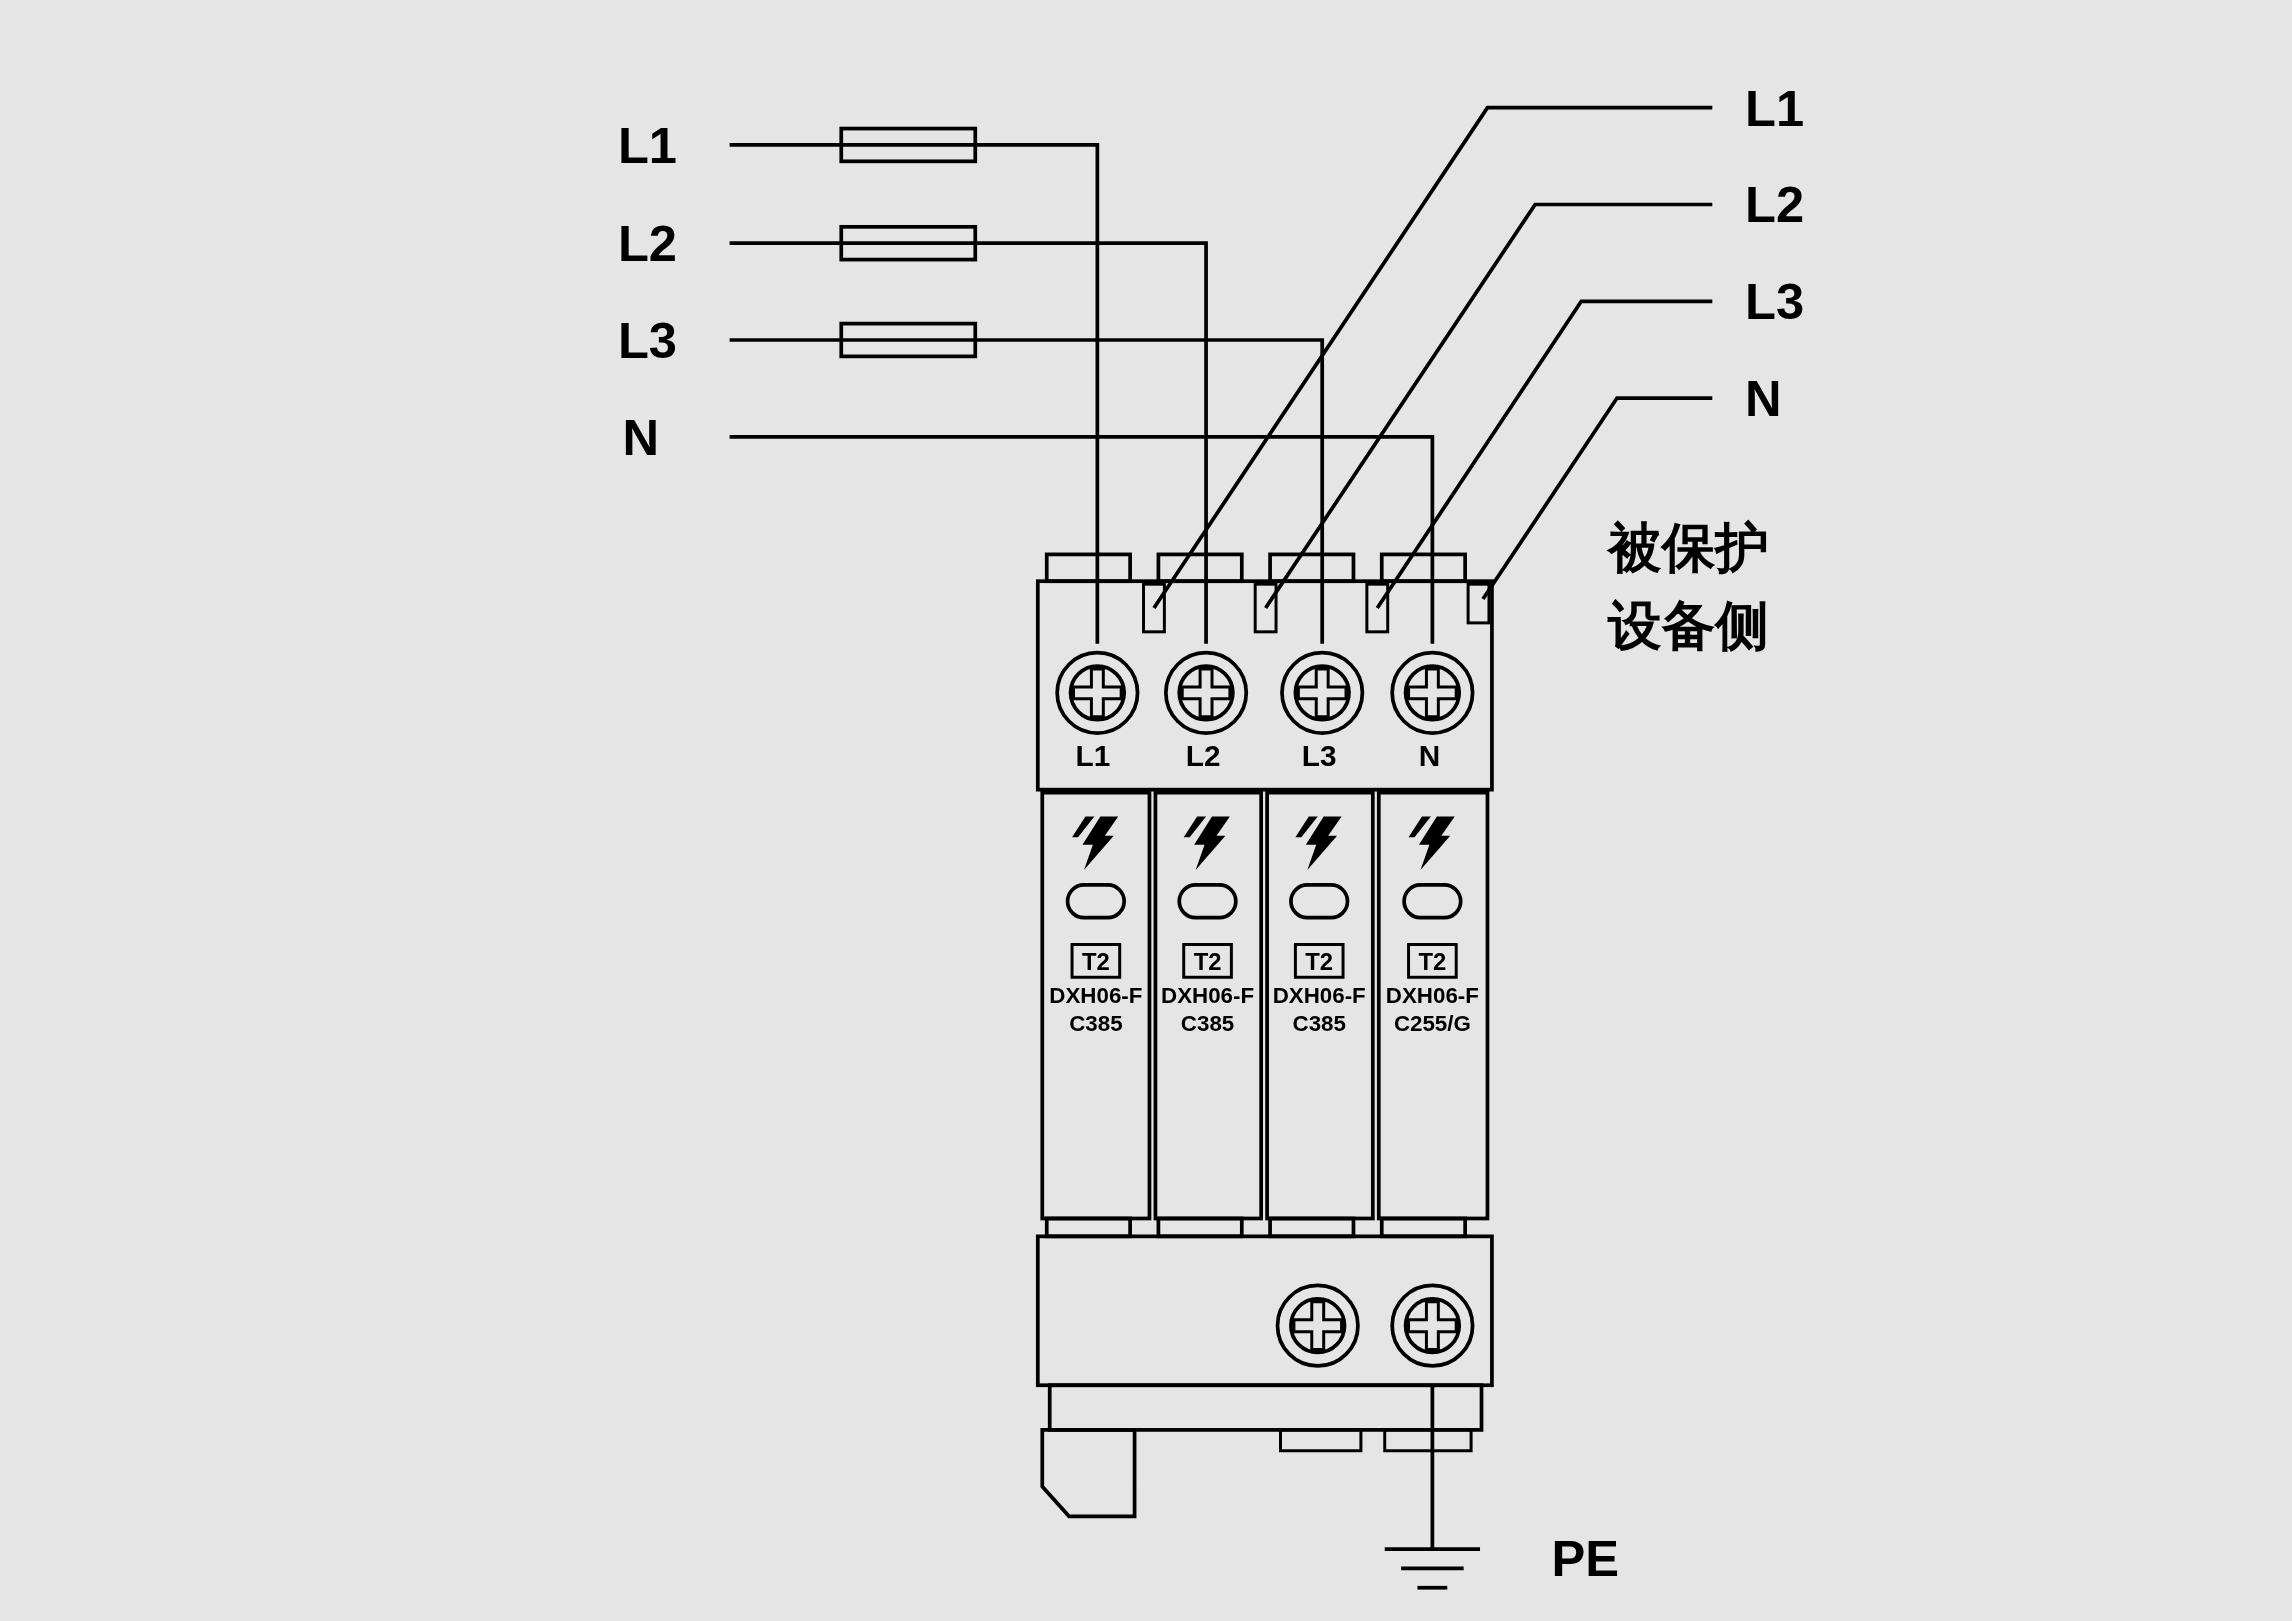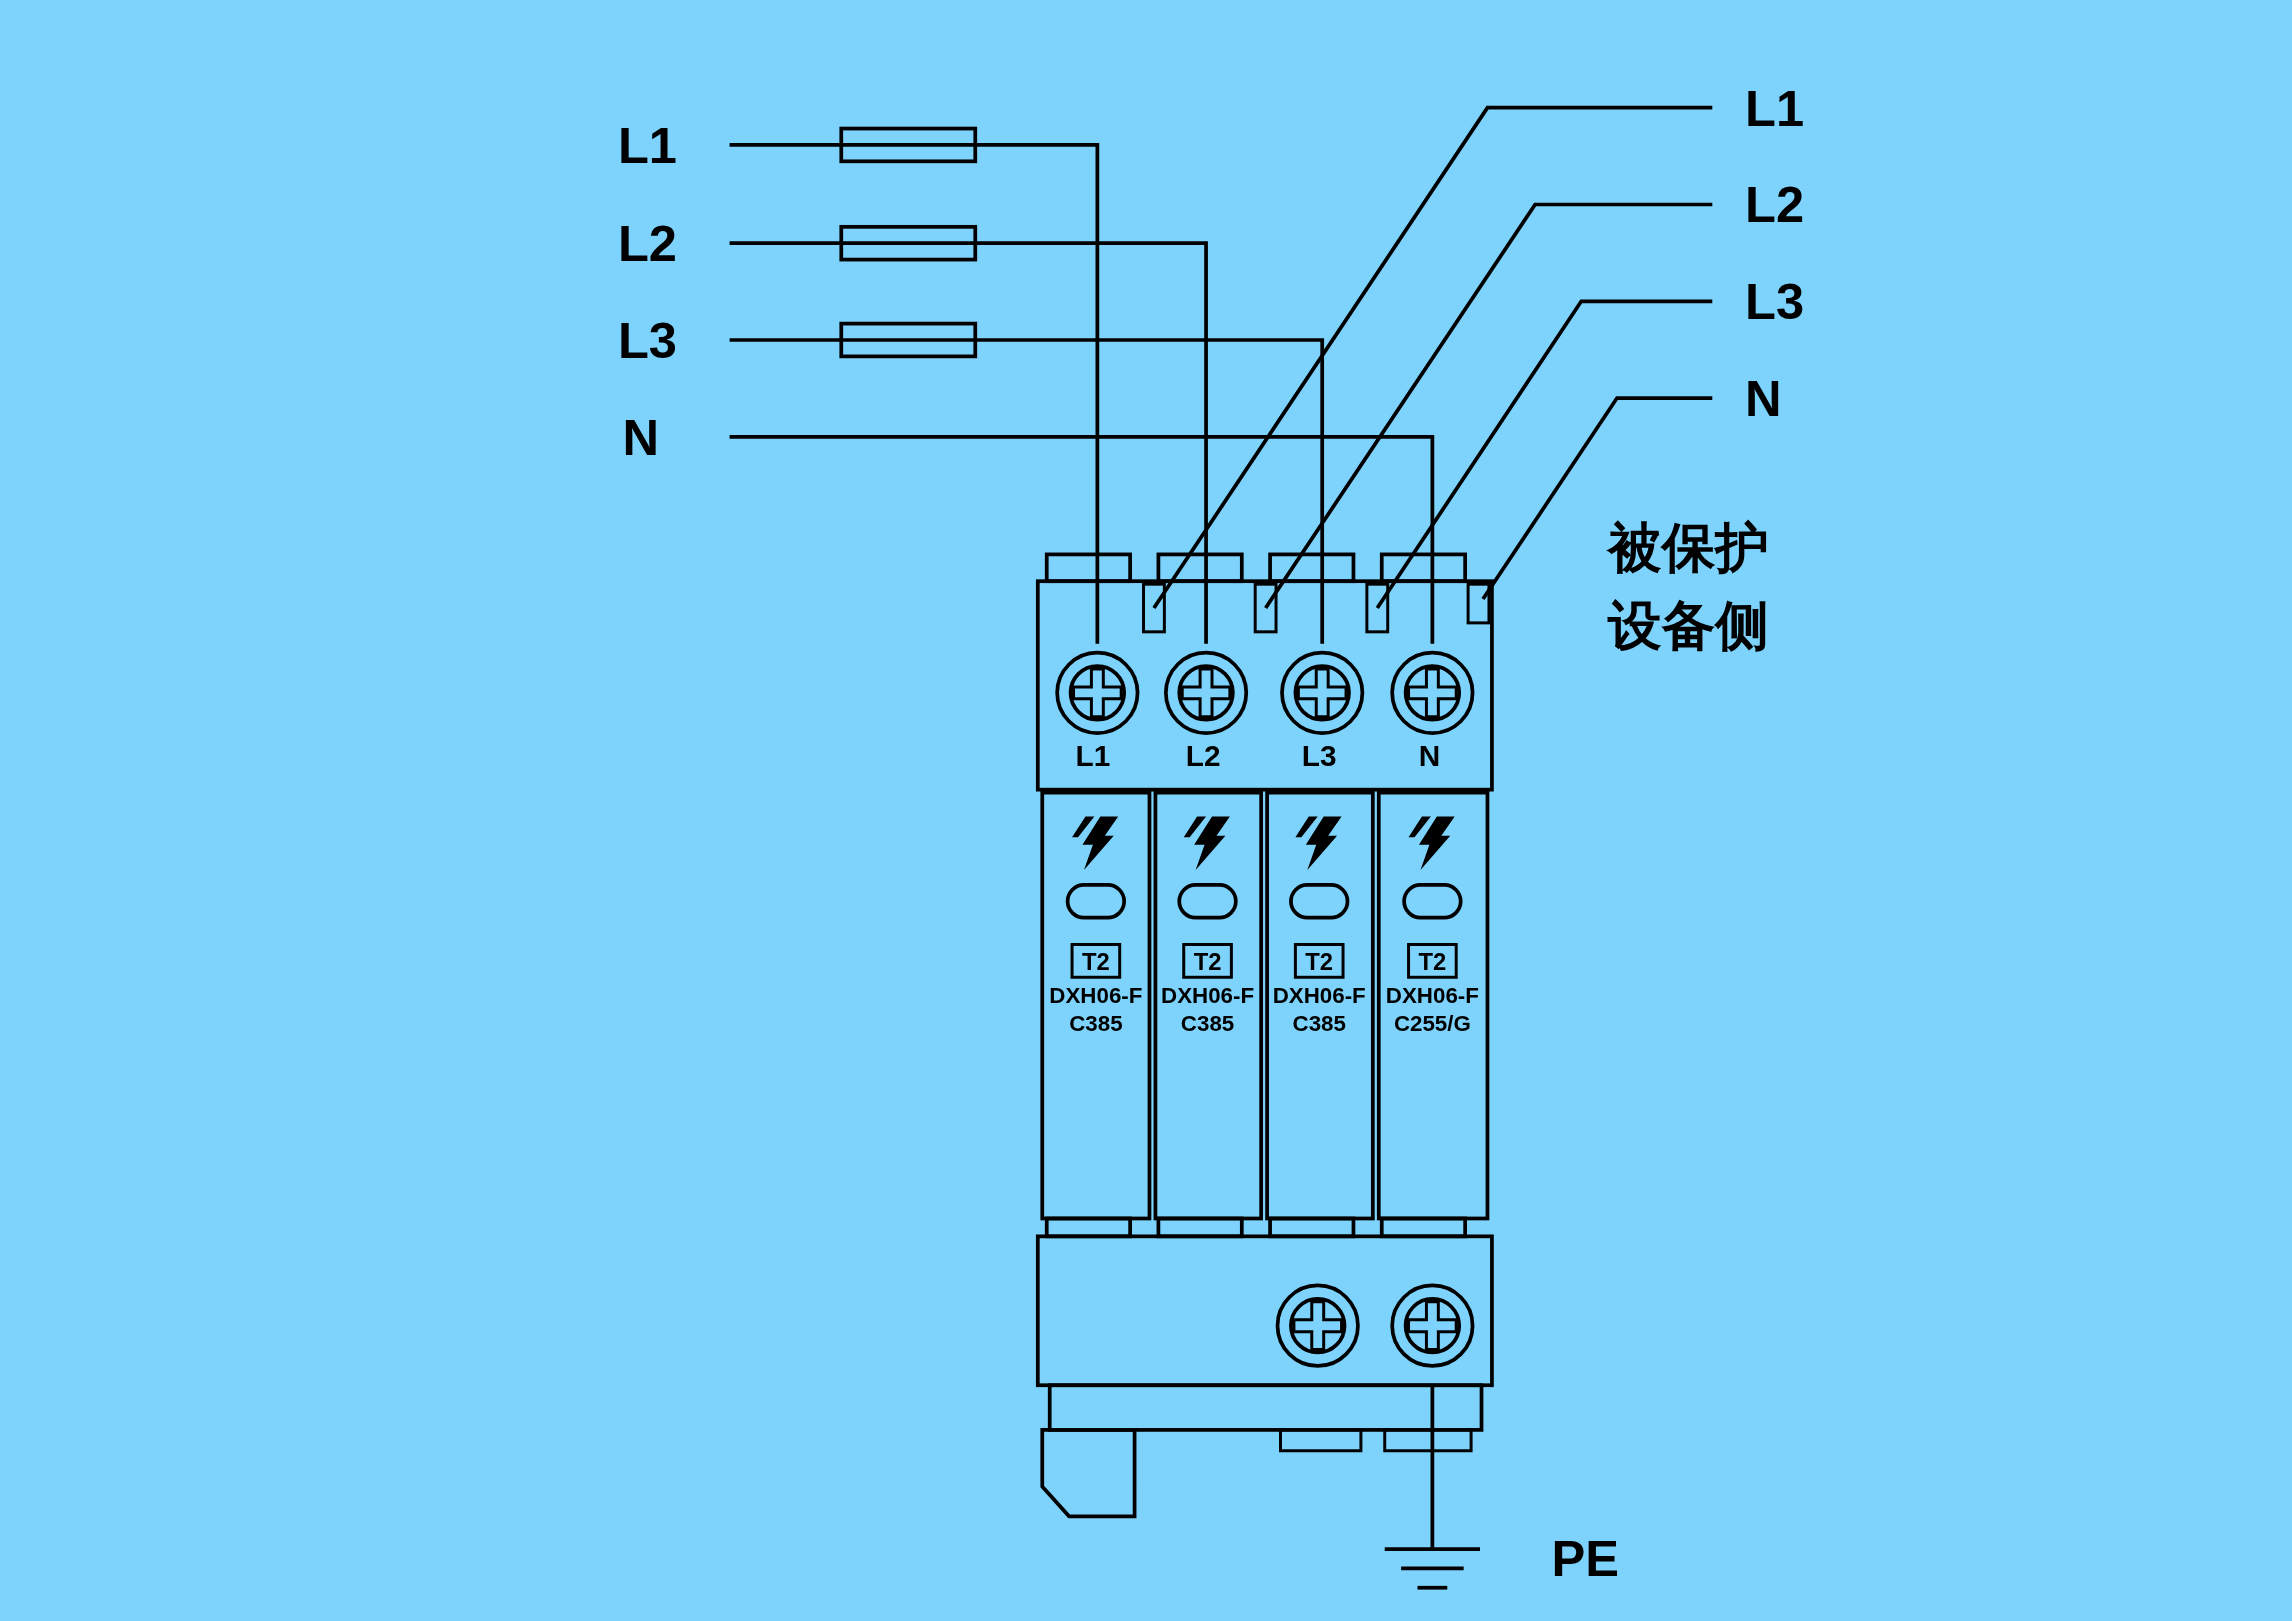--- a/index.html
+++ b/index.html
@@ -1,16 +1,16 @@
 <!DOCTYPE html>
 <html><head>
 <meta charset="utf-8">
 <style>
   html,body{margin:0;padding:0;background:#ffffff;}
-  .canvas{position:relative;width:2293px;height:1621px;background:#7dd3fc;overflow:hidden;}
+  .canvas{position:relative;width:2293px;height:1621px;background:#e5e5e5;overflow:hidden;}
   svg{display:block;}
   svg text{font-family:"Liberation Sans","DejaVu Sans",sans-serif;font-weight:bold;fill:#000;}
   .w{stroke:#000;stroke-width:2.5;fill:none;}
   .thin{stroke:#000;stroke-width:2;fill:none;}
   .blk{fill:#000;stroke:none;}
   .lbl-big{font-size:34px;}
   .lbl-cn{font-size:36px;}
   .lbl-term{font-size:20px;}
   .lbl-mod{font-size:15px;}
   .lbl-badge{font-size:16px;}

